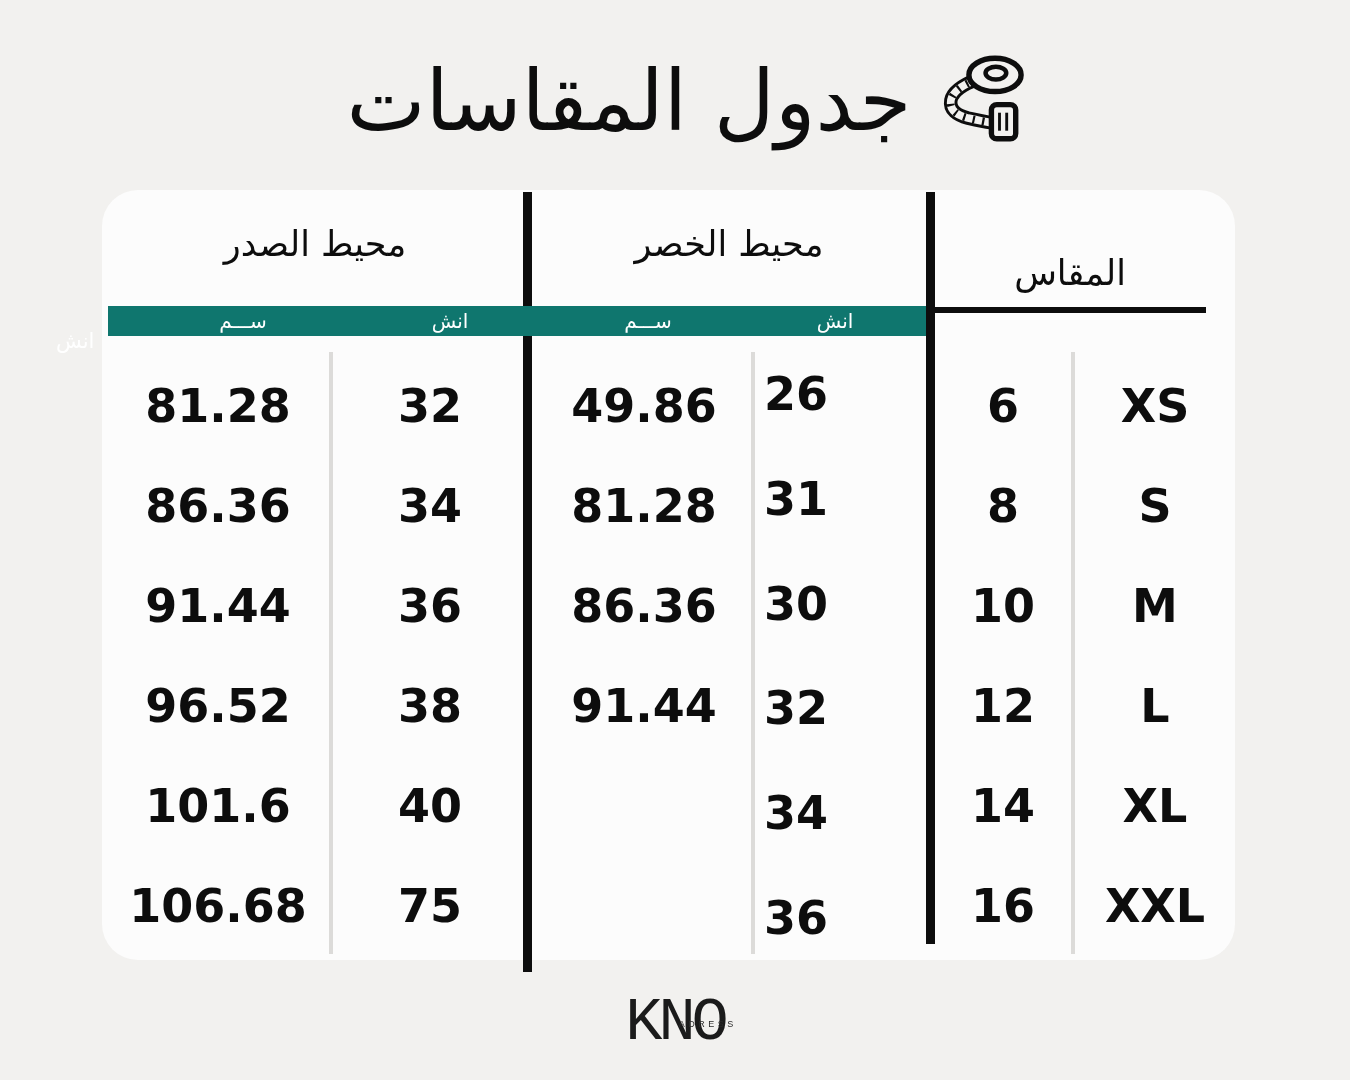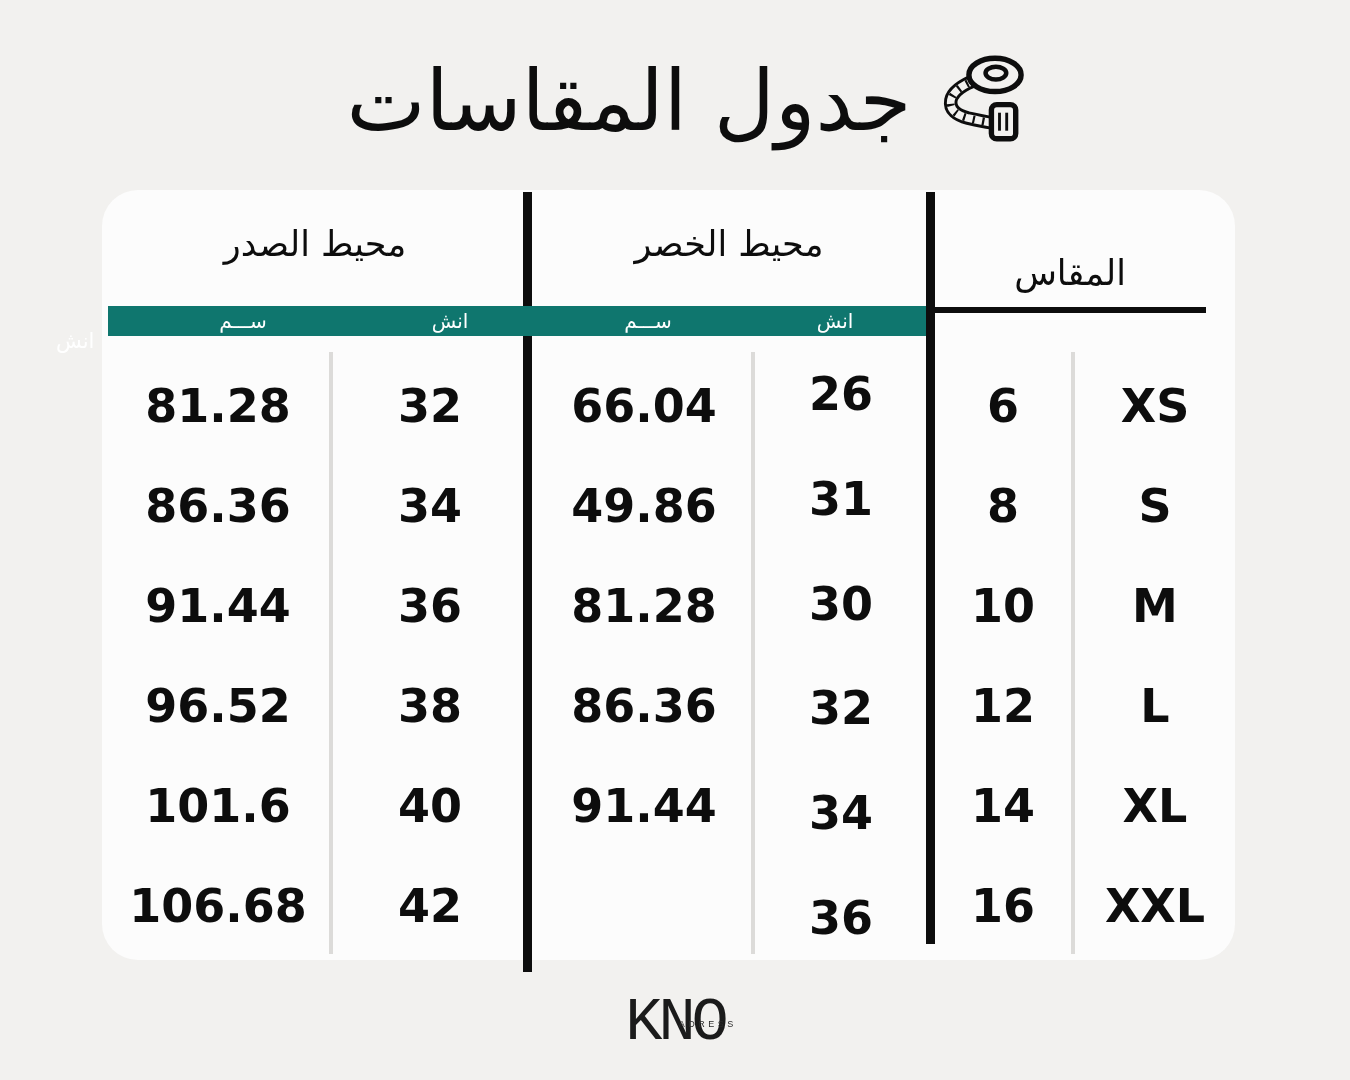--- a/index.html
+++ b/index.html
@@ -58,21 +58,21 @@
   
   .datacol {
     position:absolute; top:356px; height:600px;
     display:grid; grid-template-rows:repeat(6,1fr);
     align-items:center; justify-items:center;
     font-weight:bold; font-size:46px; white-space:nowrap;
   }
   .dc-chest-cm    { left:108px;  width:220px; }
   .dc-chest-in    { left:336px;  width:188px; }
   .dc-waist-cm    { left:538px;  width:212px; }
-  .dc-waist-in    { left:757px;  width:168px;gap:28px; }
+  .dc-waist-in    { left:712px;  width:168px;gap:28px; }
   .dc-size-num    { left:936px;  width:134px; }
   .dc-size-letter { left:1076px; width:158px; }
 
   
   .artifact { position:absolute; left:56px; top:329px; font-size:21px; color:#ffffff; }
 
   
   .logo { position:absolute; top:992px; left:0; width:100%; display:flex; justify-content:center; }
   .logo-inner { position:relative; }
   .logo-kno {
@@ -136,25 +136,24 @@
   <div class="cell">101.6</div>
   <div class="cell">106.68</div>
 </div>
 
 <div class="datacol dc-chest-in">
   <div class="cell">32</div>
   <div class="cell">34</div>
   <div class="cell">36</div>
   <div class="cell">38</div>
   <div class="cell">40</div>
-  <div class="cell">42</div>
+  <div class="cell">75</div>
 </div>
 
 <div class="datacol dc-waist-cm">
-  <div class="cell">66.04</div>
   <div class="cell">49.86</div>
   <div class="cell">81.28</div>
   <div class="cell">86.36</div>
   <div class="cell">91.44</div>
 </div>
 
 <div class="datacol dc-waist-in">
   <div class="cell">26</div>
   <div class="cell">31</div>
   <div class="cell">30</div>

